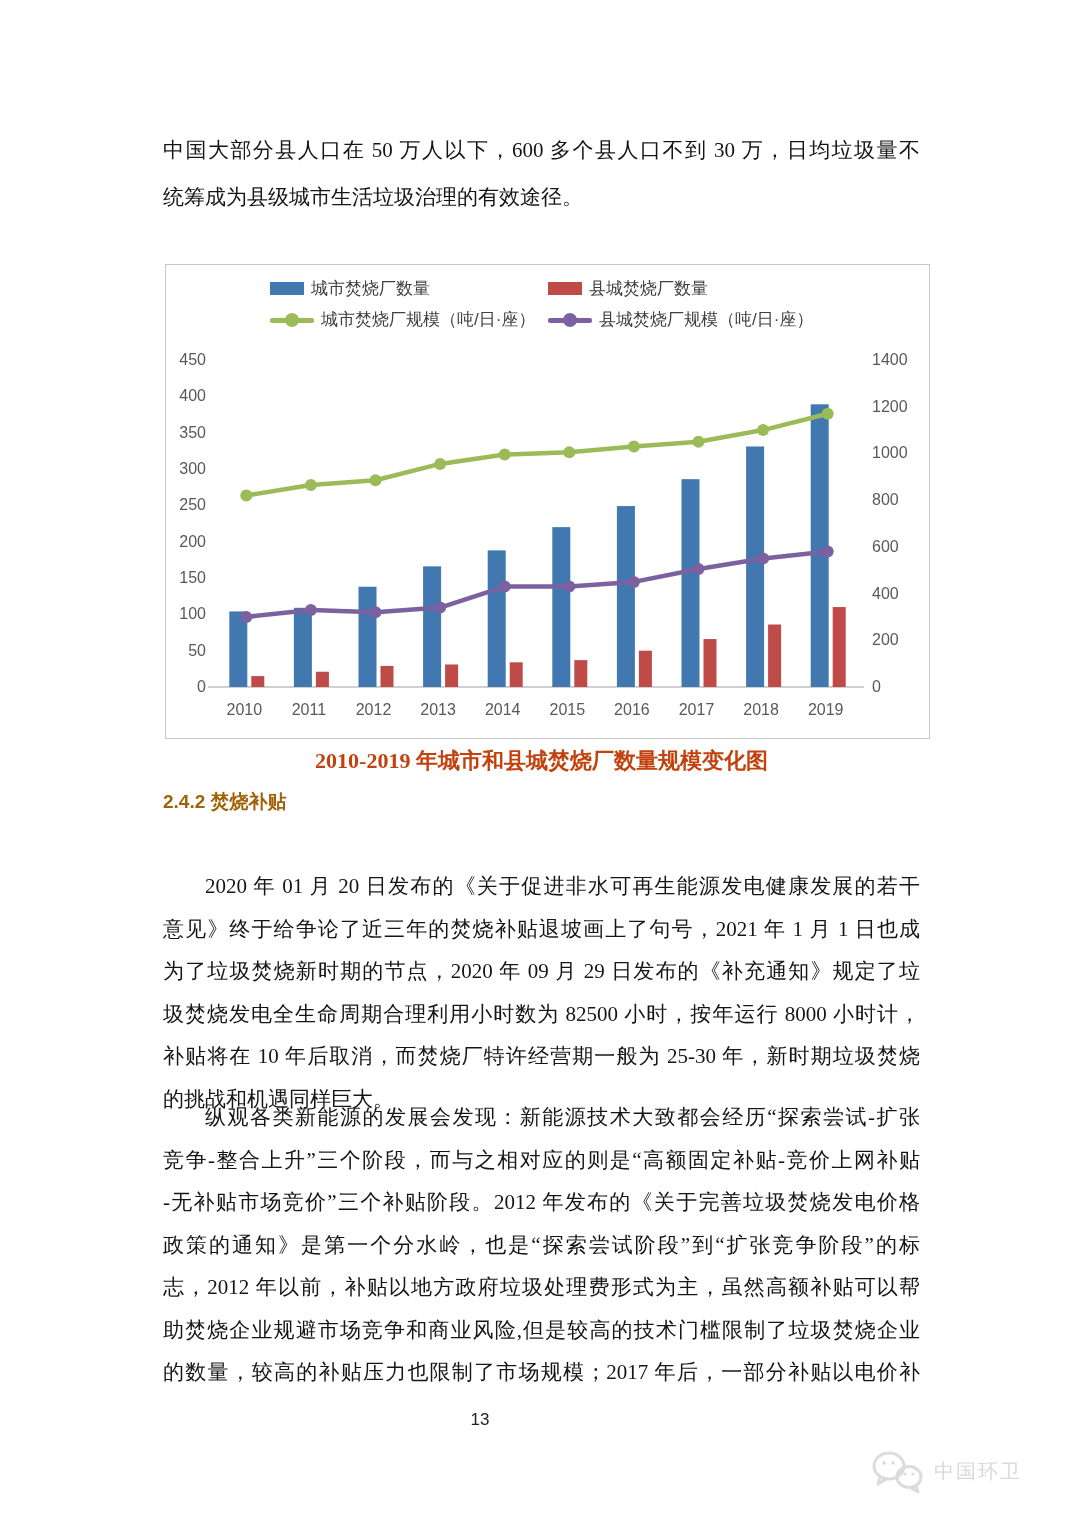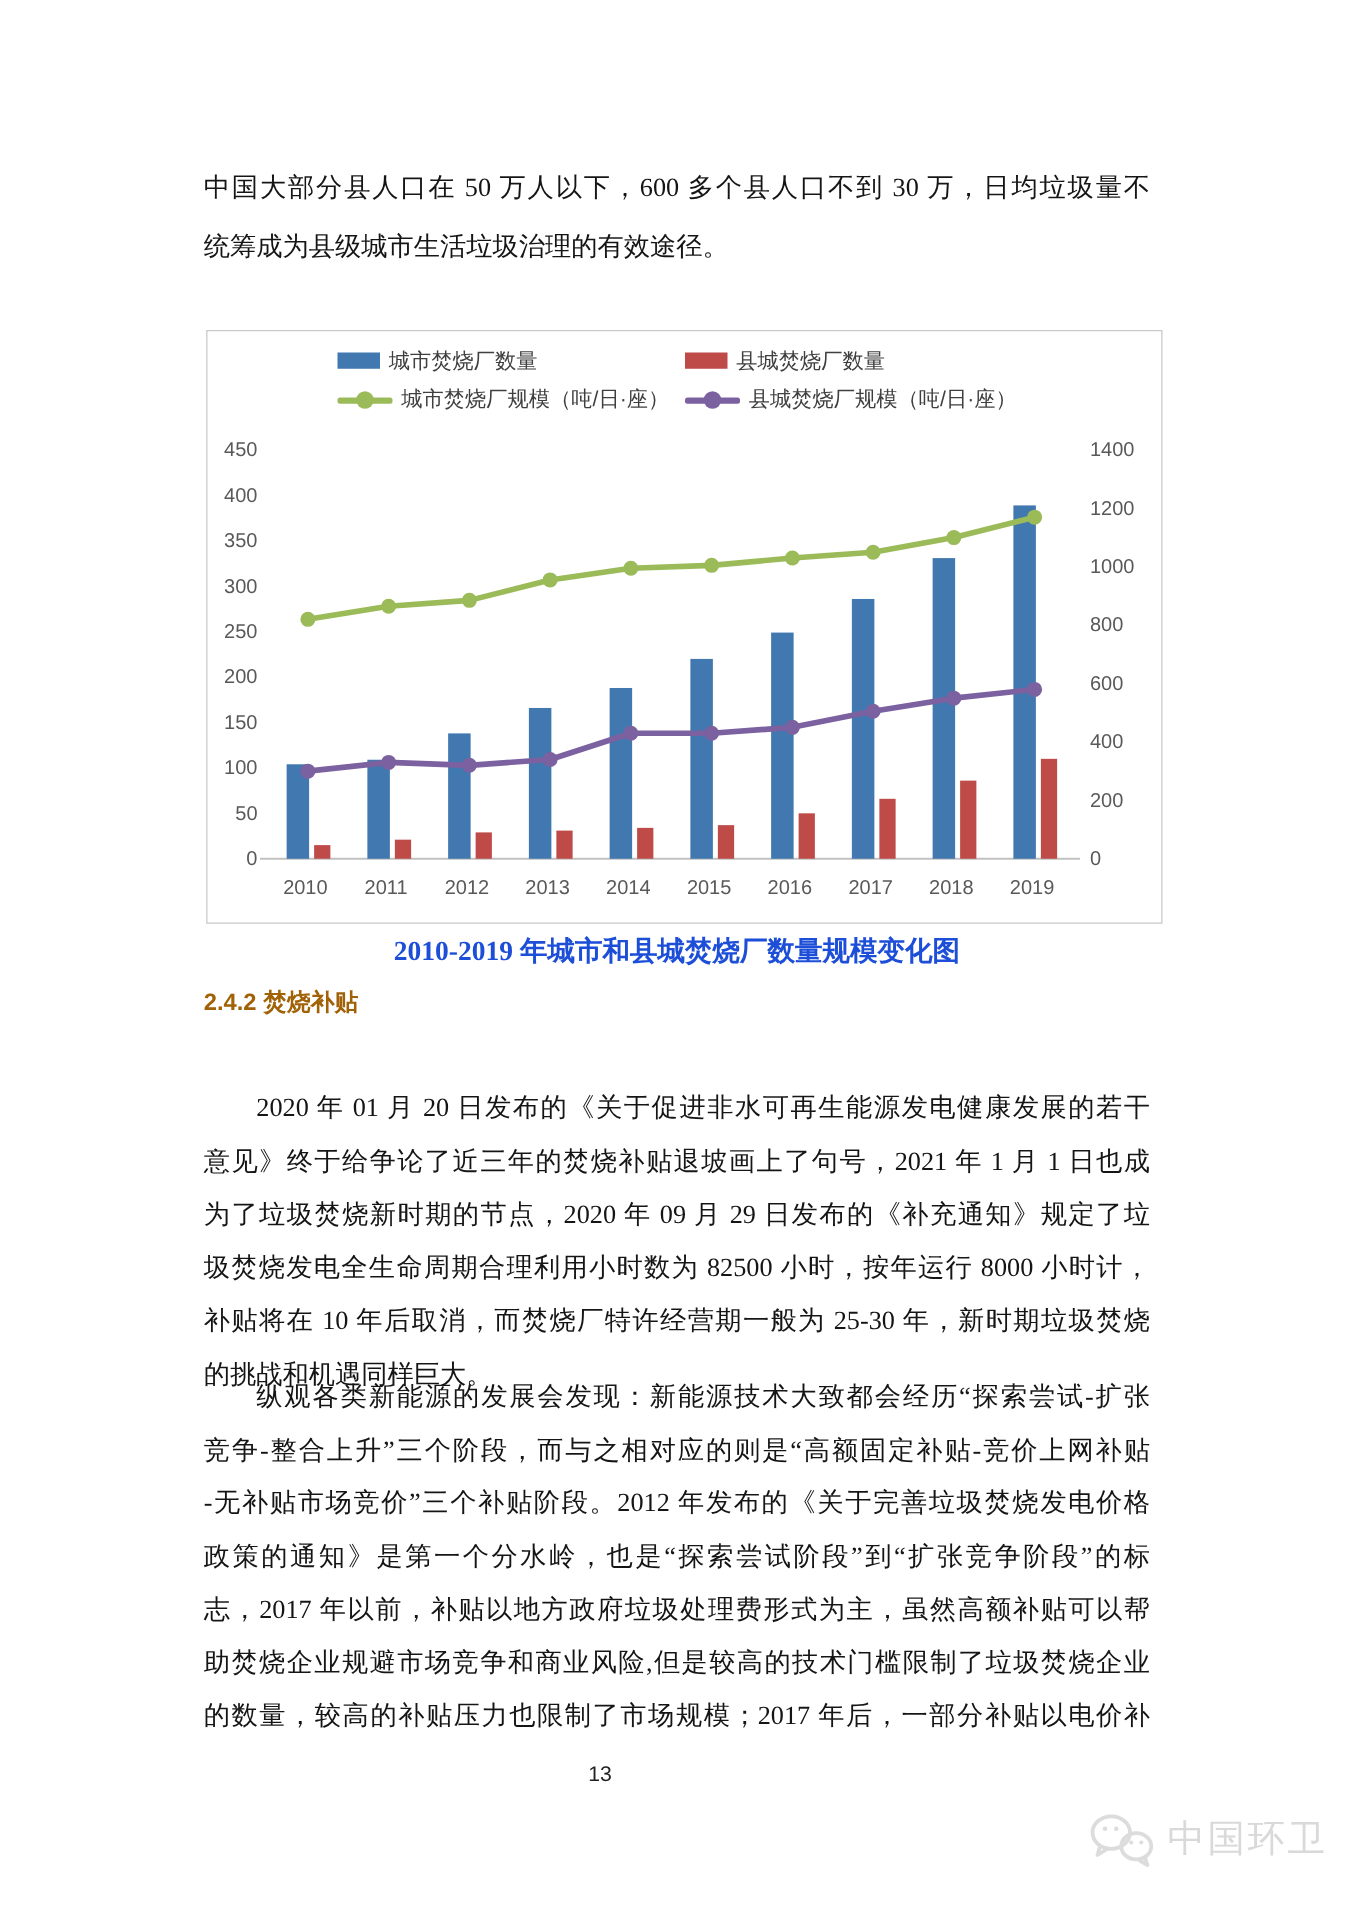--- a/index.html
+++ b/index.html
@@ -19,27 +19,27 @@
           font-family:"Liberation Sans","DejaVu Sans",sans-serif;
           font-size:17px;color:#3f3f3f;z-index:2;}
   .legend-item{display:flex;align-items:center;gap:7px;white-space:nowrap;}
   .swatch-bar{width:34px;height:13px;flex:0 0 auto;}
   .swatch-line{position:relative;width:44px;height:14px;flex:0 0 auto;}
   .swatch-line .ln{position:absolute;top:5px;left:0;right:0;height:5px;border-radius:2px;}
   .swatch-line .dot{position:absolute;top:0;left:15px;width:14px;height:14px;border-radius:50%;}
   svg text{font-family:"Liberation Sans","DejaVu Sans",sans-serif;font-size:16px;fill:#595959;}
 
   .caption{position:absolute;left:163px;width:757px;top:746px;text-align:center;
-           font-weight:bold;font-size:22px;color:#1d4ed8;}
+           font-weight:bold;font-size:22px;color:#c2410c;}
   .heading{position:absolute;left:163px;top:789px;font-size:19px;font-weight:bold;
            font-family:"Liberation Sans","DejaVu Sans",sans-serif;color:#a16207;}
   .pagenum{position:absolute;left:0;width:960px;top:1410px;text-align:center;
            font-size:17px;color:#222;font-family:"Liberation Sans","DejaVu Sans",sans-serif;}
   .watermark{position:absolute;left:868px;top:1447px;display:flex;align-items:center;gap:8px;
-             color:#d9d9d9;font-size:30px;letter-spacing:2px;
+             color:#d9d9d9;font-size:20px;letter-spacing:2px;
              font-family:"Liberation Sans","DejaVu Sans",sans-serif;}
 </style>
 </head>
 <body>
 
 <div class="page">
 
   <div id="intro-para" class="para" style="top:127px;">
       <div>中国大部分县人口在 50 万人以下，600 多个县人口不到 30 万，日均垃圾量不</div>
       <div>统筹成为县级城市生活垃圾治理的有效途径。</div>
@@ -166,21 +166,21 @@
       <div>圾焚烧发电全生命周期合理利用小时数为 82500 小时，按年运行 8000 小时计，</div>
       <div>补贴将在 10 年后取消，而焚烧厂特许经营期一般为 25-30 年，新时期垃圾焚烧</div>
       <div>的挑战和机遇同样巨大。</div>
     </div>
 
   <div class="para" style="top:1096px;" data-justify-last="">
       <div style="text-indent: 2em;">纵观各类新能源的发展会发现：新能源技术大致都会经历“探索尝试-扩张</div>
       <div>竞争-整合上升”三个阶段，而与之相对应的则是“高额固定补贴-竞价上网补贴</div>
       <div>-无补贴市场竞价”三个补贴阶段。2012 年发布的《关于完善垃圾焚烧发电价格</div>
       <div>政策的通知》是第一个分水岭，也是“探索尝试阶段”到“扩张竞争阶段”的标</div>
-      <div>志，2017 年以前，补贴以地方政府垃圾处理费形式为主，虽然高额补贴可以帮</div>
+      <div>志，2012 年以前，补贴以地方政府垃圾处理费形式为主，虽然高额补贴可以帮</div>
       <div>助焚烧企业规避市场竞争和商业风险,但是较高的技术门槛限制了垃圾焚烧企业</div>
       <div>的数量，较高的补贴压力也限制了市场规模；2017 年后，一部分补贴以电价补</div>
     </div>
 
   <div class="pagenum">13</div>
 
   <div class="watermark">
     <span style="display:inline-block;line-height:0;">
       <svg width="58" height="48" viewBox="0 0 58 48">
         <ellipse cx="21" cy="19" rx="15" ry="13" fill="none" stroke="#dcdcdc" stroke-width="3"></ellipse>

